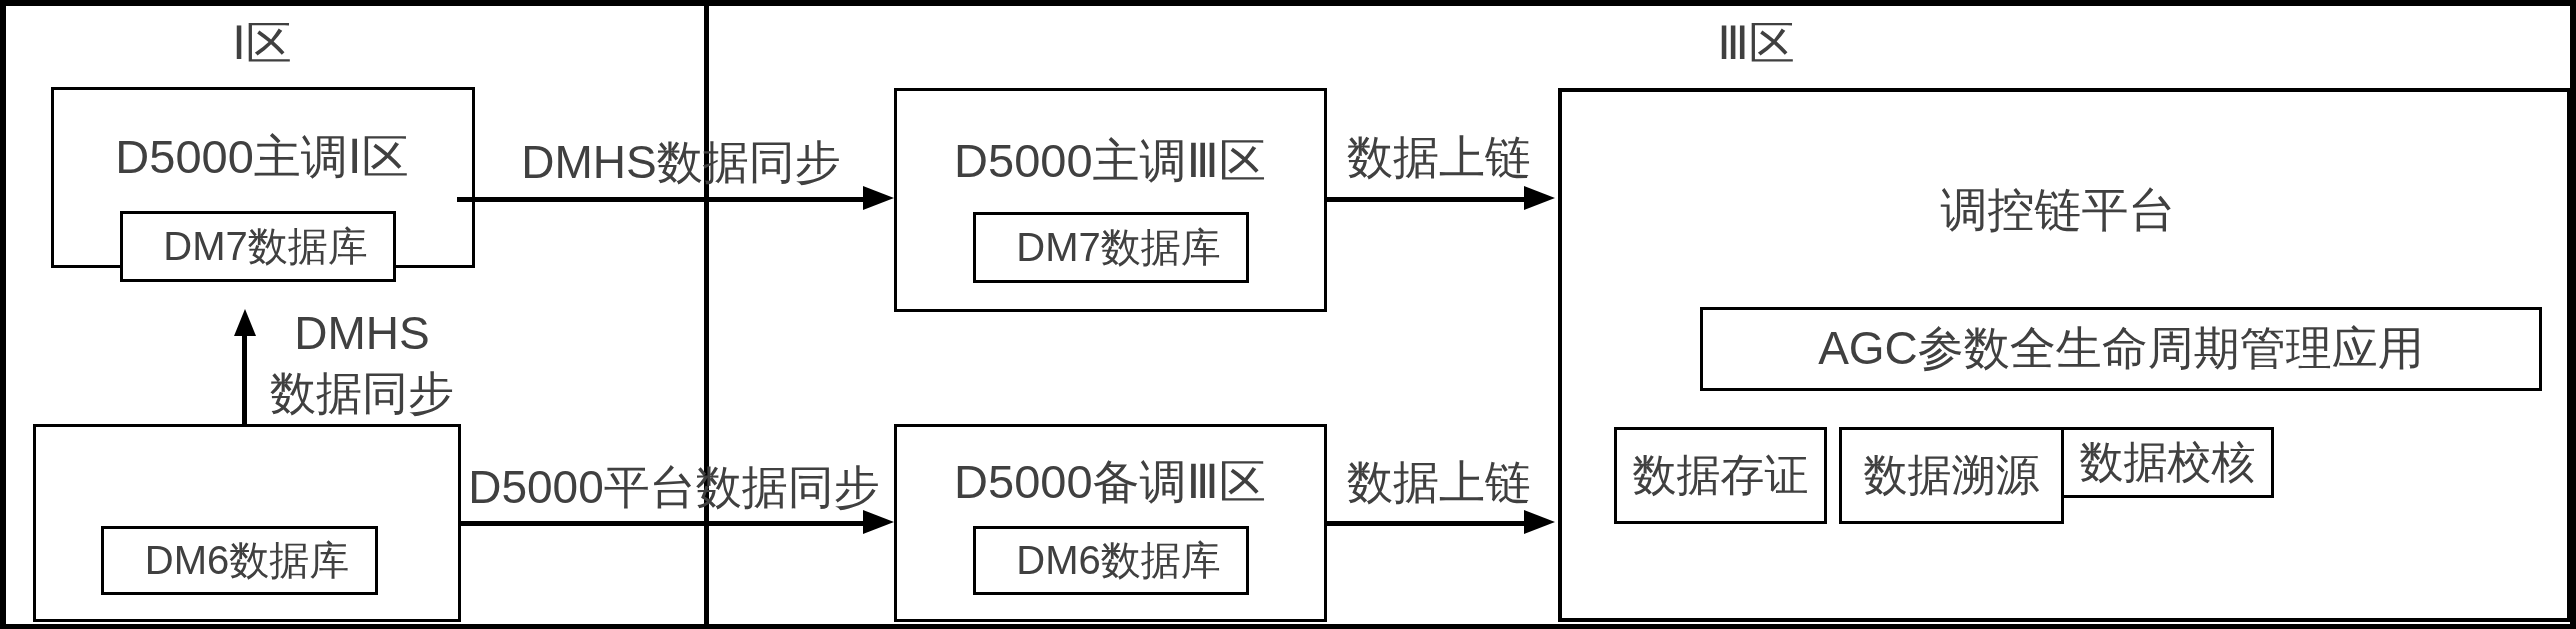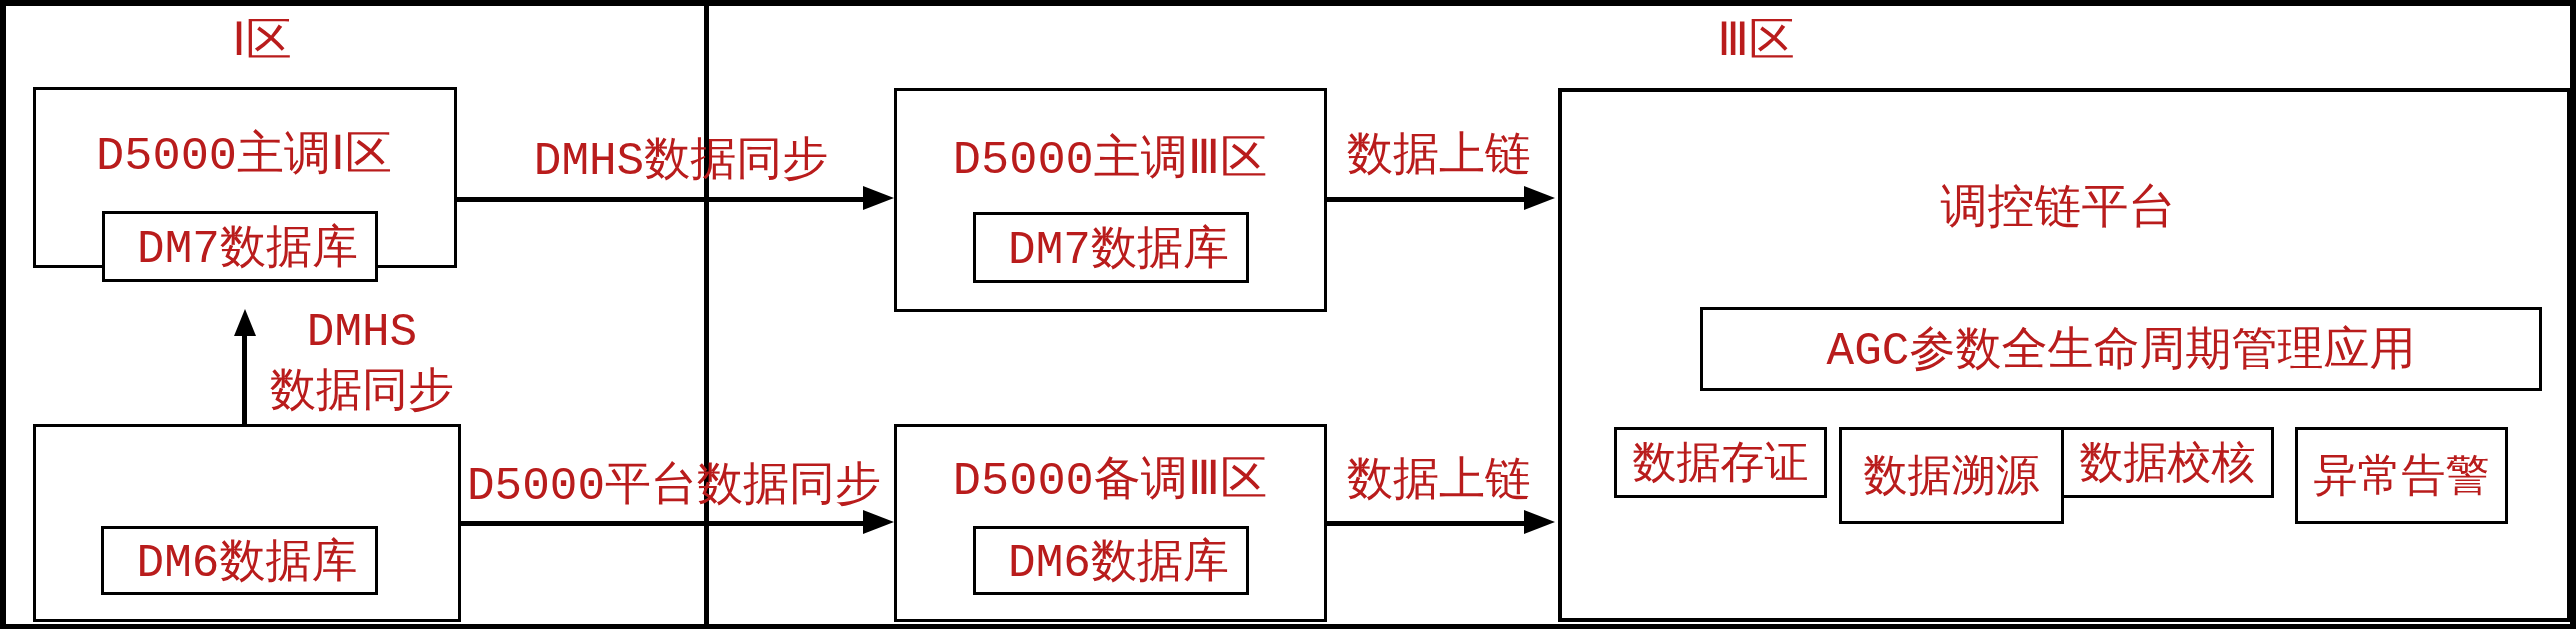--- a/index.html
+++ b/index.html
@@ -2,22 +2,22 @@
 <html style="font-size:12.6px"><head>
 <meta charset="utf-8">
 <style>
   html,body{margin:0;padding:0;background:#ffffff;}
   .canvas{
     position:relative;
     width:2576px;height:630px;
     box-sizing:border-box;
     border:6.3px solid #000;
     background:#fff;
-    font-family:Liberation Mono, monospace;
-    color:#b91c1c;
+    font-family:Liberation Sans, sans-serif;
+    color:#404040;
     overflow:hidden;
   }
   .vdivider{
     position:absolute;left:698px;top:0;width:4.7px;height:100%;
     background:#000;
   }
   .lbl{
     position:absolute;transform:translate(-50%,-50%);
     white-space:nowrap;font-size:46px;line-height:1.1;
   }
@@ -29,21 +29,21 @@
   .bigbox{border-width:4.7px;}
   .title{
     position:absolute;transform:translate(-50%,-50%);
     white-space:nowrap;font-size:47px;line-height:1;
   }
   .dbbox,.modbox,.appbox{
     position:absolute;box-sizing:border-box;border:3.9px solid #000;
     display:flex;align-items:center;justify-content:center;
     white-space:nowrap;background:#fff;
   }
-  .dbbox{font-size:46px;padding-left:15px;}
+  .dbbox{font-size:40px;padding-left:15px;}
   .appbox{font-size:46px;}
   .modbox{font-size:44px;}
   .hshaft{position:absolute;height:4.7px;background:#000;}
   .vshaft{position:absolute;width:4.7px;background:#000;}
   .head-right{
     position:absolute;width:0;height:0;
     border-top:12.6px solid transparent;
     border-bottom:12.6px solid transparent;
     border-left:31.5px solid #000;
   }
@@ -61,21 +61,21 @@
 </head>
 <body>
 
 <div class="canvas">
 
   <div class="vdivider"></div>
 
   <div class="lbl zone" style="left:256px;top:37px">Ⅰ区</div>
   <div class="lbl zone" style="left:1750px;top:37px">Ⅲ区</div>
 
-  <div class="box" style="left:27px;top:81px;width:424px;height:181px">
+  <div class="box" style="left:45px;top:81px;width:424px;height:181px">
     <div class="title" style="left:208px;top:66px">D5000主调Ⅰ区</div>
     <div class="dbbox" style="left:66px;top:121px;width:276px;height:71px">DM7数据库</div>
   </div>
 
   <div class="box" style="left:27px;top:418px;width:428px;height:198px">
     <div class="dbbox" style="left:65px;top:99px;width:277px;height:69px">DM6数据库</div>
   </div>
 
   <div class="box" style="left:888px;top:82px;width:433px;height:224px">
     <div class="title" style="left:213px;top:69px">D5000主调Ⅲ区</div>
@@ -83,24 +83,23 @@
   </div>
 
   <div class="box" style="left:888px;top:418px;width:433px;height:198px">
     <div class="title" style="left:213px;top:54px">D5000备调Ⅲ区</div>
     <div class="dbbox" style="left:76px;top:99px;width:276px;height:69px">DM6数据库</div>
   </div>
 
   <div class="box bigbox" style="left:1552px;top:82px;width:1013px;height:534px">
     <div class="title" style="left:496px;top:117px">调控链平台</div>
     <div class="appbox" style="left:138px;top:215px;width:842px;height:84px">AGC参数全生命周期管理应用</div>
-    <div class="modbox" style="left:52px;top:335px;width:213px;height:71px">数据存证</div>
+    <div class="modbox" style="left:52px;top:335px;width:213px;height:97px">数据存证</div>
     <div class="modbox" style="left:277px;top:335px;width:225px;height:97px">数据溯源</div>
     <div class="modbox" style="left:499px;top:335px;width:213px;height:71px">数据校核</div>
-    <div class="modbox" style="left:733px;top:335px;width:213px;height:97px">异常告警</div>
   </div>
 
   <div class="hshaft" style="left:451px;top:191px;width:410px"></div>
   <div class="head-right" style="left:857px;top:180px"></div>
   <div class="lbl" style="left:675px;top:156px">DMHS数据同步</div>
 
   <div class="hshaft" style="left:455px;top:515px;width:406px"></div>
   <div class="head-right" style="left:857px;top:504px"></div>
   <div class="lbl" style="left:668px;top:481px">D5000平台数据同步</div>
 

